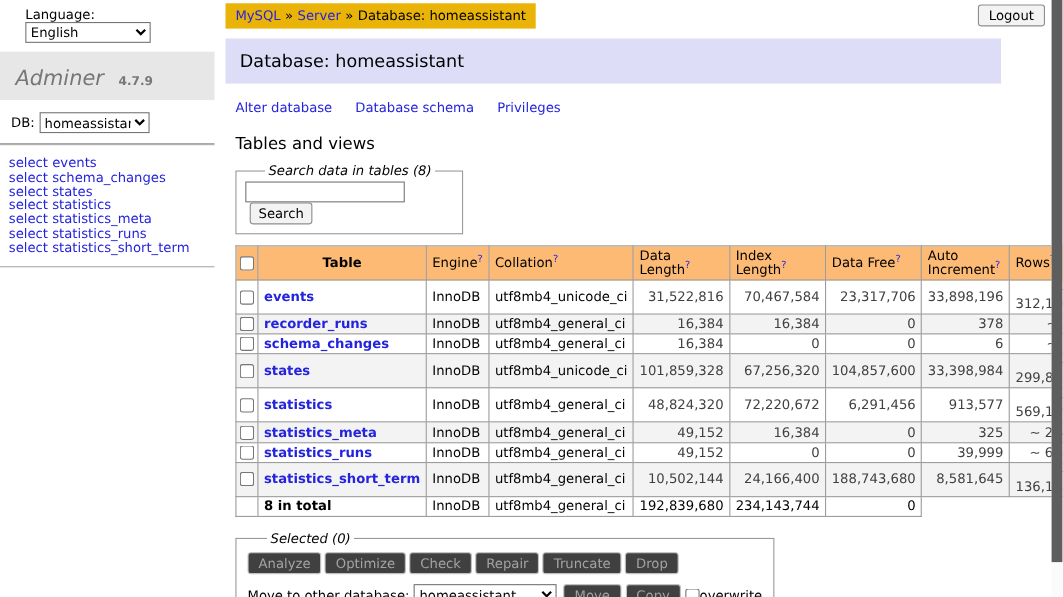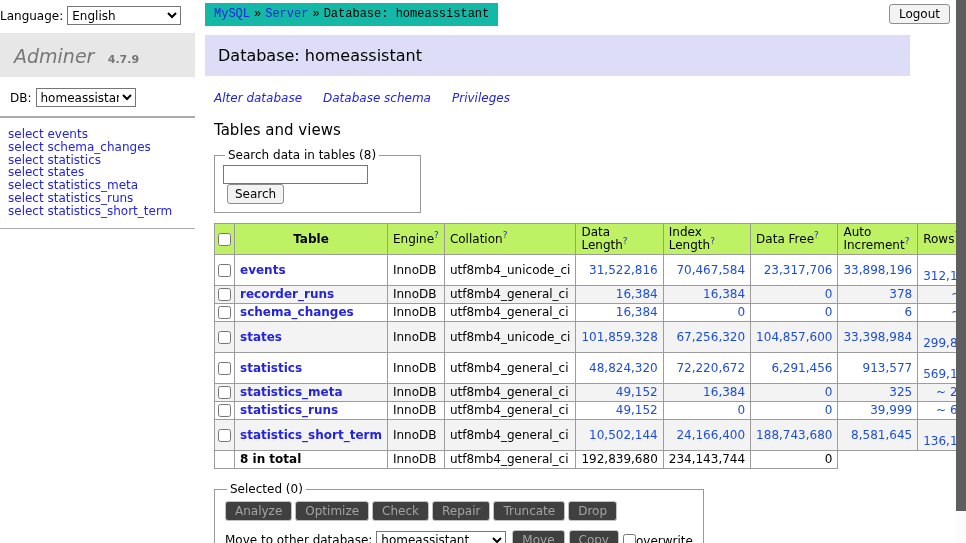--- a/index.html
+++ b/index.html
@@ -9,70 +9,70 @@
     overflow: hidden;
     background: #fff;
     color: #000;
     font-family: "DejaVu Sans", "Liberation Sans", sans-serif;
     font-size: 12px;
   }
   a { color: #2424dd; text-decoration: none; cursor: pointer; }
 
   
   .sidebar { position: absolute; left: 0; top: 0; width: 195px; }
-  .lang-row { padding: 6px 0 0 0; }
+  .lang-row { padding: 6px 0 0 23px; }
   .lang-row label { margin-right: 4px; }
   select, input[type=text] {
     font-family: inherit; font-size: 12px;
     border: 1px solid #767676; background: #fff; height: 19px;
   }
   .lang-row select { width: 114px; }
   .app-header { background: #e7e7e7; margin-top: 8px; padding: 8px 0 8px 14px; }
   .app-name { font-style: italic; font-size: 19px; color: #777; font-weight: normal; }
   .app-version { font-size: 11px; color: #777; margin-left: 5px; }
   .db-row { margin: 11px 0 9px 10px; }
   .db-row select { width: 100px; margin-left: 4px; }
   hr.side { border: 0; border-top: 1px solid #aaa; margin: 0; }
   .actions { margin: 8px 8px 8px 8px; width: 172px; line-height: 15px; }
   .actions a { margin-right: 13px; white-space: nowrap; }
   .table-list { list-style: none; margin: 10px 0 10px 8px; }
   .table-list li { line-height: 12.8px; white-space: nowrap; }
 
   
   main { margin-left: 205px; padding-right: 56px; }
   .topbar { margin-top: 3px; }
-  .breadcrumb { display: inline-block; background: #14b8a6; padding: 4px 9px 5px 9px; font-family: Liberation Mono, monospace; }
+  .breadcrumb { display: inline-block; background: #eab308; padding: 4px 9px 5px 9px; }
   .breadcrumb .sep { margin: 0 4px; color: #000; }
   .breadcrumb .current { color: #000; }
   button {
     font-family: inherit; font-size: 12px; padding: 2px 9px;
     background: #f3f3f3; border: 1px solid #8d8d8d; border-radius: 3px; color: #000;
     cursor: pointer;
   }
   button:disabled { color: #a3a3a3; border-color: #c2c2c2; background: #404040; cursor: default; }
   .logout-btn { position: absolute; top: 4px; right: 16px; }
   .title-bar { margin-top: 9px; background: #ddddf7; font-size: 16px; font-weight: normal; padding: 11px 13px; }
-  .page-links { margin: 15px 0 0 9px; font-style: italic; }
+  .page-links { margin: 15px 0 0 9px; }
   .page-links a { margin-right: 21px; }
   h3 { font-size: 15px; font-weight: normal; }
   .h-tables { margin: 16px 0 0 9px; }
 
   fieldset { border: 1px solid #999; }
-  legend { font-size: 12px; padding: 0 3px; margin-left: 2px; }
+  legend { font-size: 12px; padding: 0 3px; margin-left: 18px; font-style: italic; }
   .search-fs { margin: 9px 0 0 9px; width: 207px; padding: 3px 8px 8px 8px; }
   .search-fs input[type=text] { width: 145px; padding: 1px 3px; }
   .search-fs button { margin-left: 4px; padding: 2px 7px; }
 
   table { border-collapse: collapse; margin: 10px 0 0 9px; }
   th, td { border: 1px solid #9c9c9c; padding: 2px 5px; line-height: 13px; height: 18px; }
-  thead th { background: #bef264; font-weight: normal; text-align: left; }
+  thead th { background: #fdba74; font-weight: normal; text-align: left; }
   th.col-table { font-weight: bold; text-align: center; }
   sup.help { font-size: 9px; line-height: 0; vertical-align: super; }
   td.name a { font-weight: bold; }
-  td.num { text-align: right; color: #1d4ed8; }
+  td.num { text-align: right; color: #404040; }
   tbody tr:nth-child(even) td { background: #f3f3f3; }
   td.center, th.center { text-align: center; padding: 2px 3px; }
   input[type=checkbox] { width: 13px; height: 13px; margin: 0; vertical-align: middle; }
   tr.total td { background: #fff; }
   tr.total td.num { color: #000; }
   tr.total td.lbl { font-weight: bold; }
   tr.total td.empty { border: none; background: #fff; }
 
   .selected-fs { display: inline-block; margin: 13px 0 0 9px; padding: 3px 10px 9px 10px; }
   .sel-buttons { margin-top: 2px; }
@@ -99,22 +99,22 @@
     <span class="app-version">4.7.9</span>
   </h1>
   <div class="db-row">
     <label>DB:</label><select><option>homeassistant</option></select>
   </div>
   <hr class="side">
   <hr class="side">
   <ul class="table-list">
     <li><a>select</a> <a>events</a></li>
     <li><a>select</a> <a>schema_changes</a></li>
+    <li><a>select</a> <a>states</a></li>
     <li><a>select</a> <a>statistics</a></li>
-    <li><a>select</a> <a>states</a></li>
     <li><a>select</a> <a>statistics_meta</a></li>
     <li><a>select</a> <a>statistics_runs</a></li>
     <li><a>select</a> <a>statistics_short_term</a></li>
   </ul>
   <hr class="side">
 </aside>
 
 <button class="logout-btn">Logout</button>
 
 <main>

